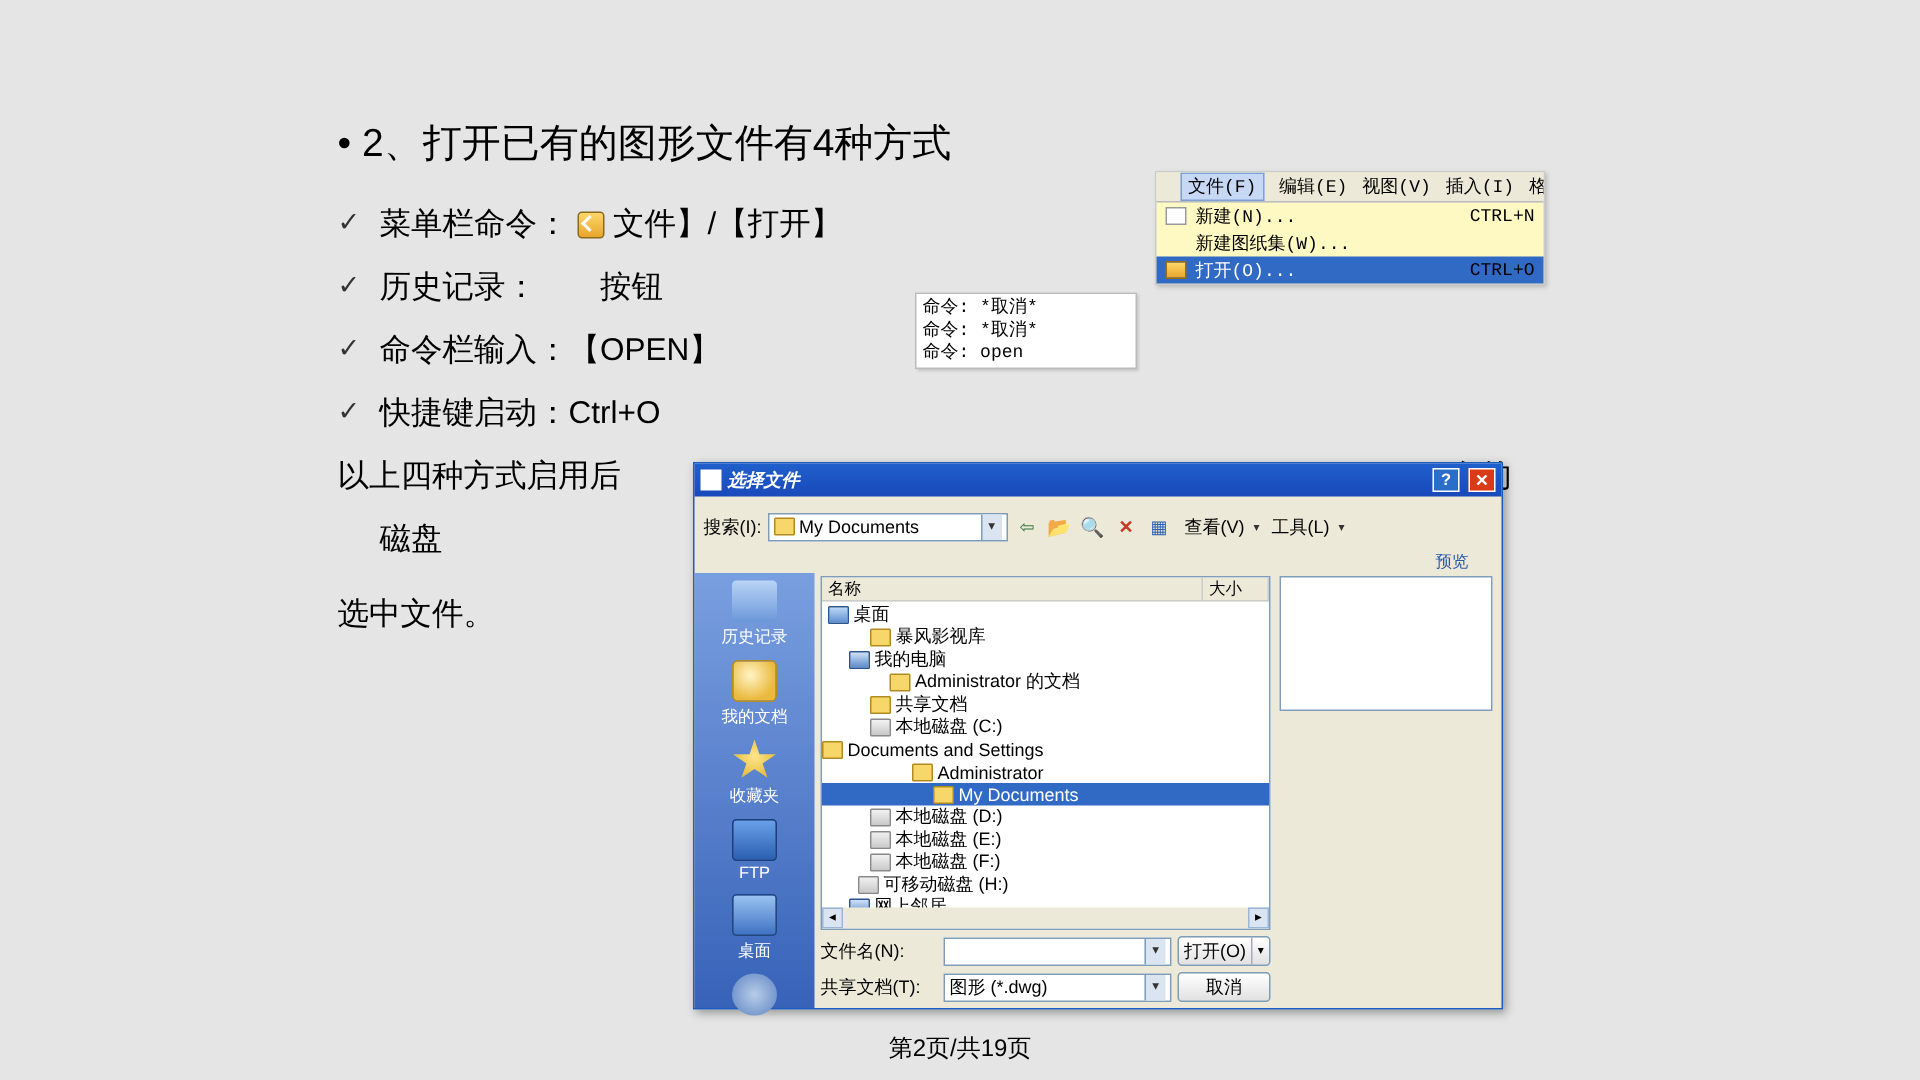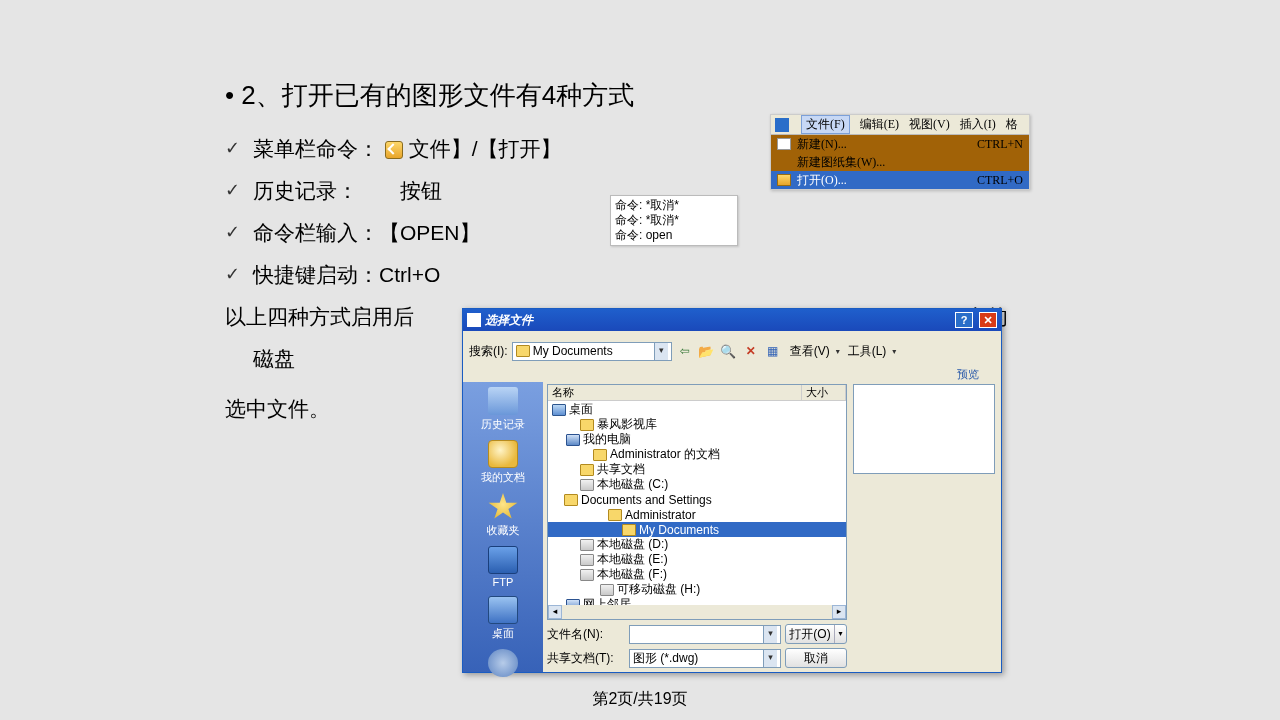--- a/index.html
+++ b/index.html
@@ -69,22 +69,22 @@
     font-size: 16px;
   }
 
   
   .menu-shot {
     position: absolute;
     right: 250px;
     top: 114px;
     width: 260px;
     font-size: 12px;
-    font-family: Liberation Serif, serif;
-    background: #a16207;
+    font-family: Liberation Mono, monospace;
+    background: #fef9c3;
     border: 1px solid #ccc;
     box-shadow: 1px 1px 3px rgba(0,0,0,0.2);
   }
   .menu-bar {
     display: flex;
     height: 20px;
     background: #ece9d8;
     border-bottom: 1px solid #bbb;
     align-items: center;
     padding-left: 4px;
@@ -125,22 +125,22 @@
   .menu-row.sel .mico {
     background: linear-gradient(#fdd76a,#e8a52b);
     border-color: #996c10;
   }
 
   
   .cmd-shot {
     position: absolute;
     left: 610px;
     top: 195px;
-    width: 128px;
-    font-family: Liberation Sans, sans-serif;
+    width: 148px;
+    font-family: Liberation Mono, monospace;
     font-size: 12px;
     background: #fff;
     border: 1px solid #bbb;
     padding: 2px 4px;
     box-shadow: 1px 1px 2px rgba(0,0,0,0.15);
     line-height: 1.25;
   }
 
   
   .dlg {
@@ -511,21 +511,21 @@
               <span>Administrator 的文档</span>
             </div>
             <div class="tnode" style="padding-left: 32px;">
               <span class="tico "></span>
               <span>共享文档</span>
             </div>
             <div class="tnode" style="padding-left: 32px;">
               <span class="tico drive"></span>
               <span>本地磁盘 (C:)</span>
             </div>
-            <div class="tnode" style=" margin-left: 16px;">
+            <div class="tnode" style="">
               <span class="tico "></span>
               <span>Documents and Settings</span>
             </div>
             <div class="tnode" style="padding-left: 60px;">
               <span class="tico "></span>
               <span>Administrator</span>
             </div>
             <div class="tnode sel" style="padding-left: 74px;">
               <span class="tico "></span>
               <span>My Documents</span>
@@ -535,21 +535,21 @@
               <span>本地磁盘 (D:)</span>
             </div>
             <div class="tnode" style="padding-left: 32px;">
               <span class="tico drive"></span>
               <span>本地磁盘 (E:)</span>
             </div>
             <div class="tnode" style="padding-left: 32px;">
               <span class="tico drive"></span>
               <span>本地磁盘 (F:)</span>
             </div>
-            <div class="tnode" style="padding-left: 52px; text-align: right;">
+            <div class="tnode" style="padding-left: 24px; text-align: right;">
               <span class="tico drive"></span>
               <span>可移动磁盘 (H:)</span>
             </div>
             <div class="tnode" style="padding-left: 18px;">
               <span class="tico comp"></span>
               <span>网上邻居</span>
             </div>
           </div>
         <div class="scroll-h">
           <span class="arr">◂</span>

